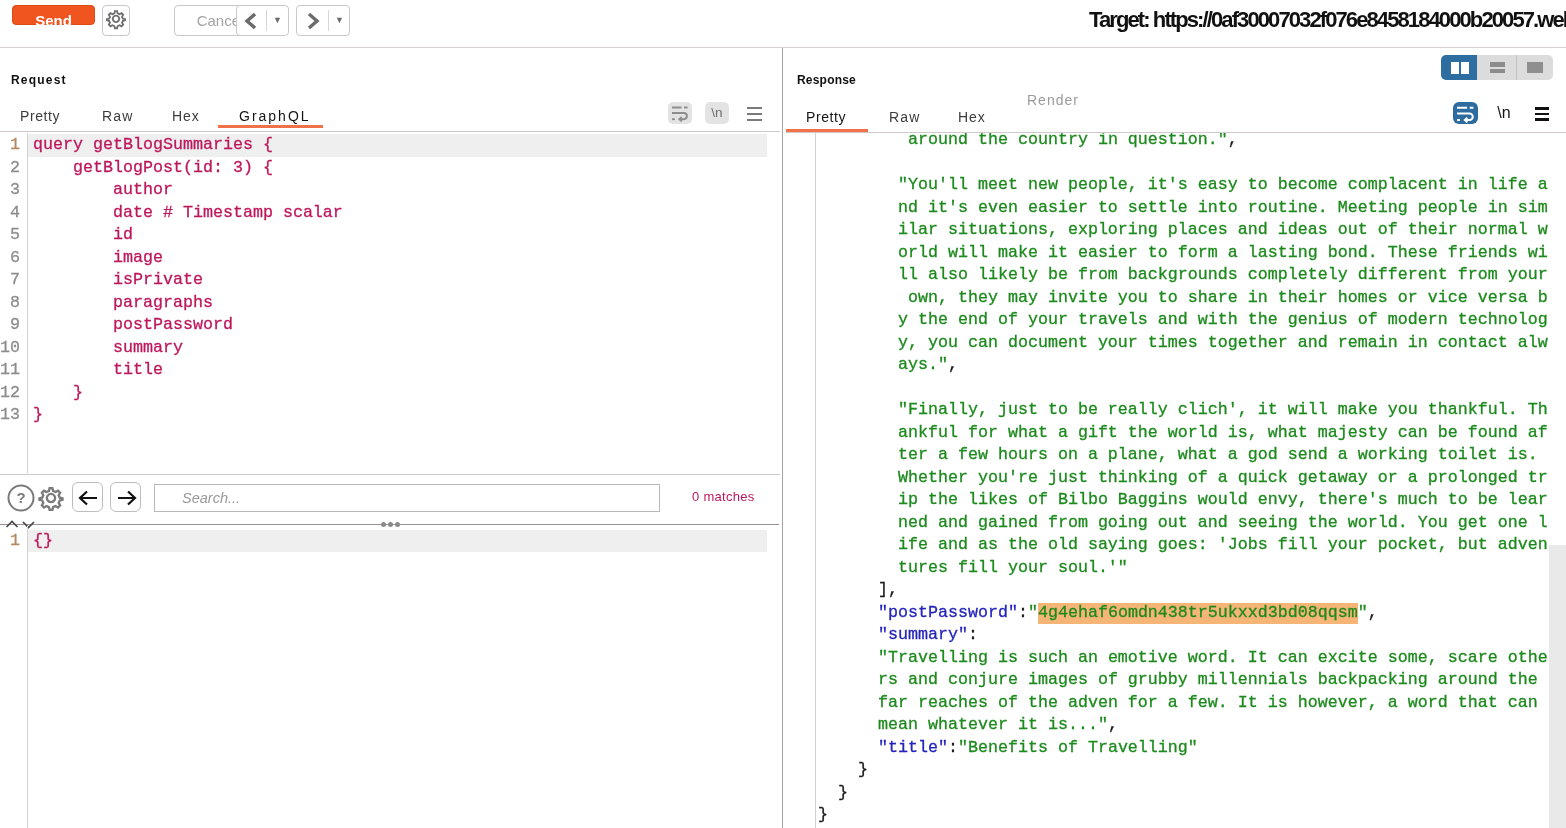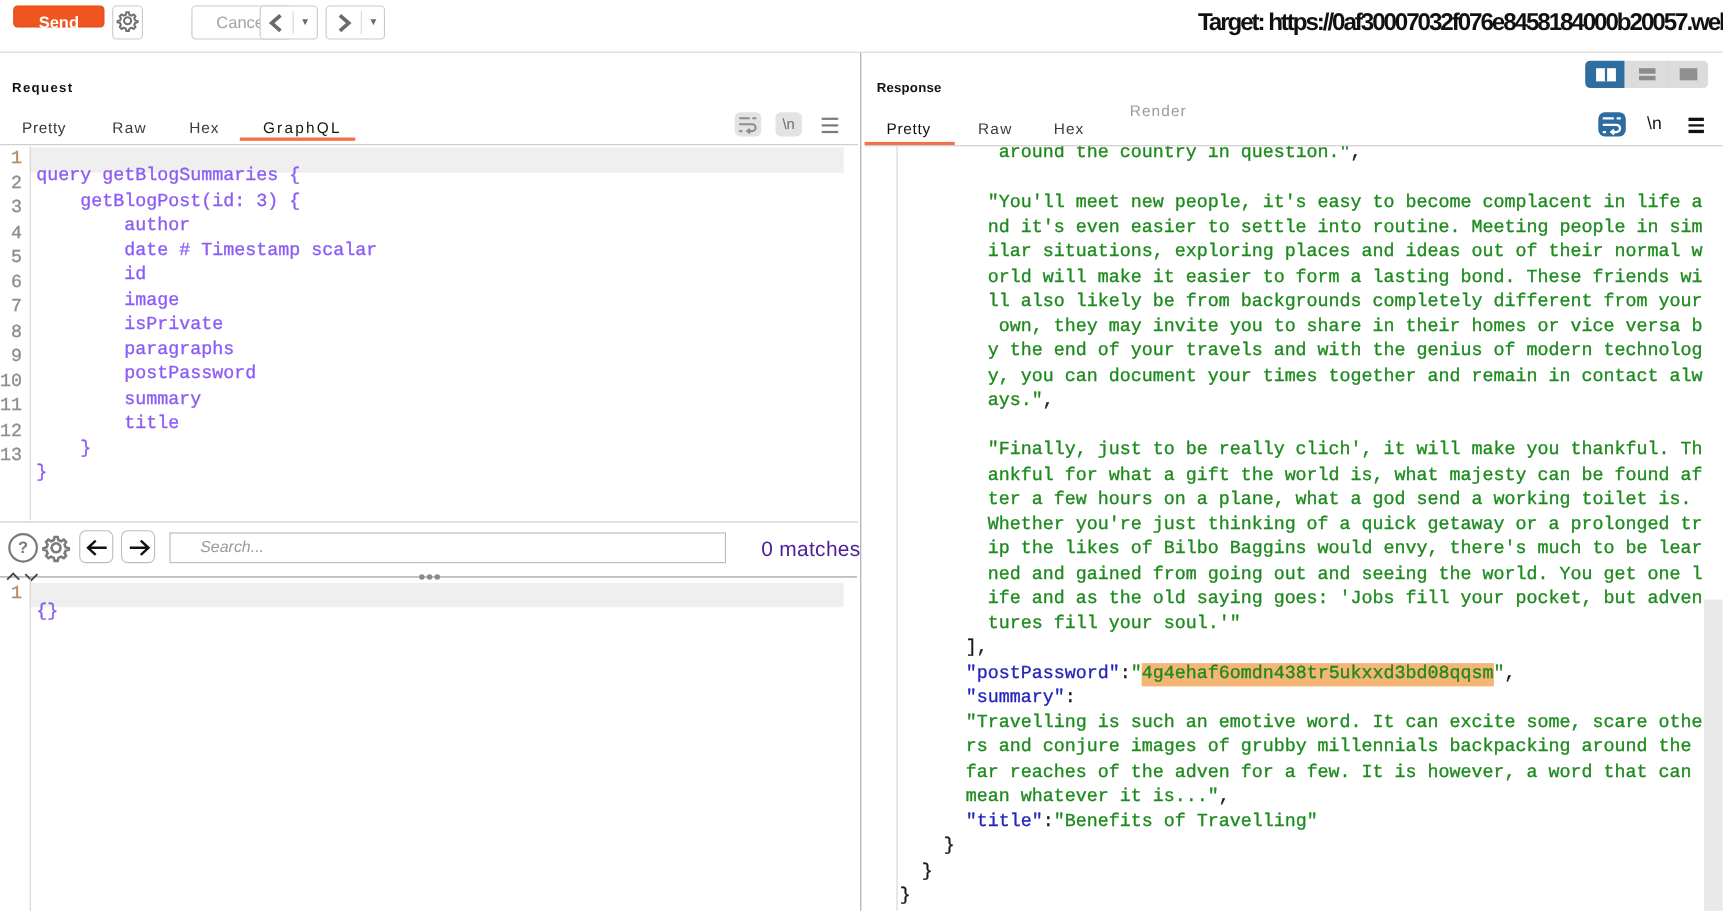--- a/index.html
+++ b/index.html
@@ -3,21 +3,21 @@
 <meta charset="utf-8">
 <style>
 html,body{margin:0;padding:0;width:1566px;height:828px;overflow:hidden;background:#fff;
   font-family:"Liberation Sans",sans-serif;}
 *{box-sizing:border-box;}
 .abs{position:absolute;}
 .mono{font-family:"Liberation Mono",monospace;font-size:16.667px;line-height:22.5px;white-space:pre;-webkit-text-stroke:0.3px currentColor;}
 .num{color:#8d8d8d;text-align:right;}
 .grn{color:#1d8a1d;}
 .blu{color:#2525bb;}
-.blk{color:#8b5cf6;margin-top:16px;}
+.blk{color:#be185d;}
 </style>
 </head>
 <body>
 
 <div class="abs" style="left:0;top:0;width:1566px;height:47px;background:#fff;"></div>
 <div class="abs" id="sendbtn" style="left:12px;top:5px;width:83px;height:20px;background:#f1551f;border:1px solid #dd4b15;border-radius:4px;color:#fff;font-weight:bold;font-size:15px;text-align:center;line-height:29px;">Send</div>
 <div class="abs" style="left:102px;top:5px;width:28px;height:31px;border:1px solid #c9c9c9;border-radius:4px;background:#fff;">
 <svg width="22" height="22" style="position:absolute;left:2px;top:3px" viewBox="0 0 24 24">
       <path fill="none" stroke="#6f6f6f" stroke-width="2" d="M12 8.5 A3.5 3.5 0 1 1 11.99 8.5 M12 3.6 L13.2 3.6 L13.8 6 L15.9 6.9 L18 5.7 L19.8 7.5 L18.6 9.6 L19.5 11.7 L21.9 12.3 L21.9 13.5 L19.5 14.1 L18.6 16.2 L19.8 18.3 L18 20.1 L15.9 18.9 L13.8 19.8 L13.2 22.2 L10.8 22.2 L10.2 19.8 L8.1 18.9 L6 20.1 L4.2 18.3 L5.4 16.2 L4.5 14.1 L2.1 13.5 L2.1 12.3 L4.5 11.7 L5.4 9.6 L4.2 7.5 L6 5.7 L8.1 6.9 L10.2 6 L10.8 3.6 Z" transform="translate(0,-1.2)"></path>
     </svg>
@@ -99,21 +99,21 @@
     </svg>
   </div>
 <div class="abs" style="left:110px;top:482px;width:31px;height:30px;border:1px solid #bdbdbd;border-radius:6px;background:#fff;">
 <svg width="22" height="18" style="position:absolute;left:5px;top:6px" viewBox="0 0 22 18">
       <path fill="none" stroke="#111" stroke-width="2.2" d="M2 9 L19 9 M12 2.5 L19 9 L12 15.5"></path>
     </svg>
   </div>
 <div class="abs" style="left:154px;top:484px;width:506px;height:28px;border:1px solid #b8b8b8;background:#fff;">
   <span style="position:absolute;left:27px;top:5px;font-style:italic;color:#9a9a9a;font-size:14.5px;">Search...</span>
 </div>
-<div class="abs" style="left:692px;top:488.5px;font-size:19px;letter-spacing:0.3px;color:#4c1d95;">0 matches</div>
+<div class="abs" style="left:692px;top:488.5px;font-size:13px;letter-spacing:0.3px;color:#be185d;">0 matches</div>
 
 <div class="abs" style="left:0;top:523.8px;width:779px;height:1.3px;background:#9b9393;"></div>
 <svg class="abs" style="left:5px;top:518px" width="31" height="12" viewBox="0 0 31 12">
     <path fill="none" stroke="#474747" stroke-width="1.7" d="M1.5 9 L7 3.5 L12.5 9 M18 4 L23.5 9.5 L29 4"></path>
   </svg>
 <span class="abs" style="left:381px;top:522px;width:5px;height:5px;border-radius:50%;background:#8a8a8a;"></span>
 <span class="abs" style="left:388px;top:522px;width:5px;height:5px;border-radius:50%;background:#8a8a8a;"></span>
 <span class="abs" style="left:395px;top:522px;width:5px;height:5px;border-radius:50%;background:#8a8a8a;"></span>
 
 <div class="abs" style="left:28px;top:529.75px;width:739px;height:22.5px;background:#efefef;"></div>

